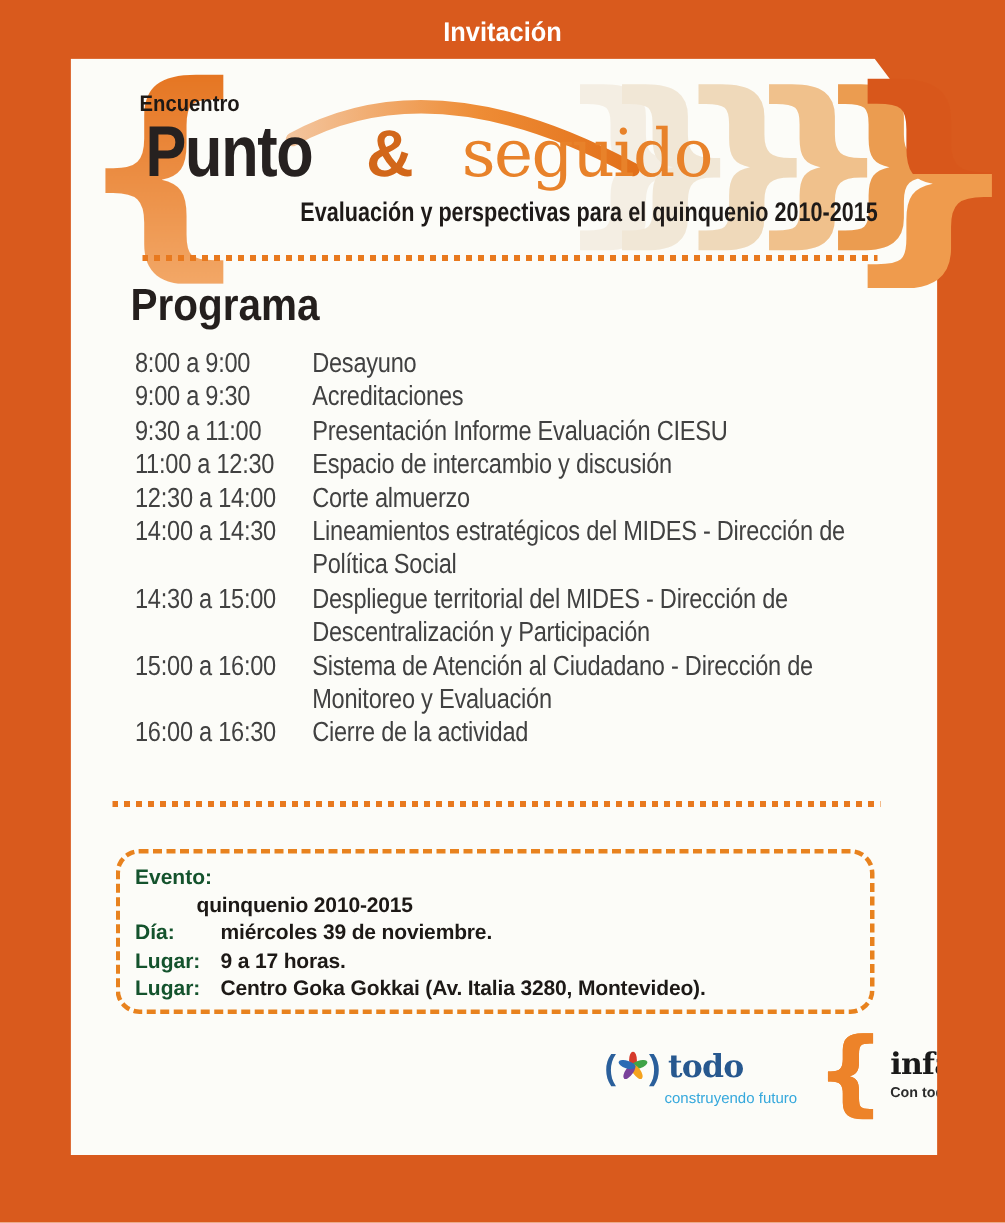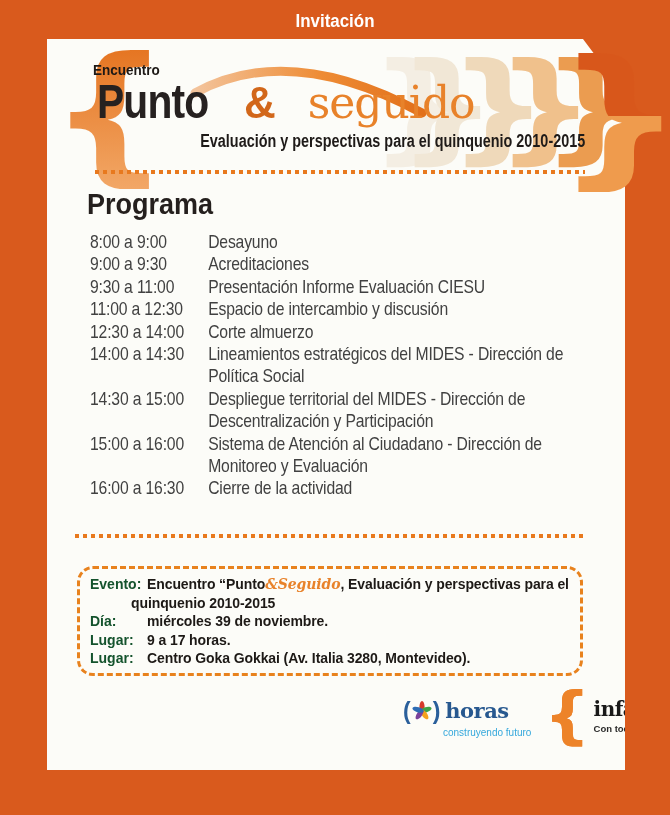--- a/index.html
+++ b/index.html
@@ -199,21 +199,20 @@
       <div class="sch-time">16:00 a 16:30</div>
       <div class="sch-desc">Cierre de la actividad</div>
     </div>
   </div>
 
   <div class="dotted rule2"></div>
 
   <div class="detail-box">
     <div class="d-row">
       <div class="d-label">Evento:</div>
-      <div class="d-val"><span>Encuentro “Punto</span><span class="d-amp">&amp;Seguido</span><span>, Evaluación y perspectivas para el</span></div>
     </div>
     <div class="d-indent">quinquenio 2010-2015</div>
     <div class="d-row">
       <div class="d-label">Día:</div>
       <div class="d-val">miércoles 39 de noviembre.</div>
     </div>
     <div class="d-row">
       <div class="d-label">Lugar:</div>
       <div class="d-val">9 a 17 horas.</div>
     </div>
@@ -230,21 +229,21 @@
         <svg class="mides-star" width="20" height="20" viewBox="0 0 24 24">
           <g transform="translate(12,12)">
             <ellipse rx="3.1" ry="7" cy="-5" fill="#D63A2B"></ellipse>
             <ellipse rx="3.1" ry="7" cy="-5" fill="#3FA347" transform="rotate(72)"></ellipse>
             <ellipse rx="3.1" ry="7" cy="-5" fill="#F5A21D" transform="rotate(144)"></ellipse>
             <ellipse rx="3.1" ry="7" cy="-5" fill="#7A429B" transform="rotate(216)"></ellipse>
             <ellipse rx="3.1" ry="7" cy="-5" fill="#2D6CB4" transform="rotate(288)"></ellipse>
           </g>
         </svg>
         <span class="mides-paren">)</span>
-        <span class="mides-name">horas</span>
+        <span class="mides-name">todo</span>
       </div>
       <div class="mides-tag">construyendo futuro</div>
     </div>
     <div class="infamilia">
       <span class="inf-brace">{</span>
       <div class="inf-col">
         <div class="inf-name">infamilia</div>
         <div class="inf-tag">Con todo derecho</div>
       </div>
     </div>

